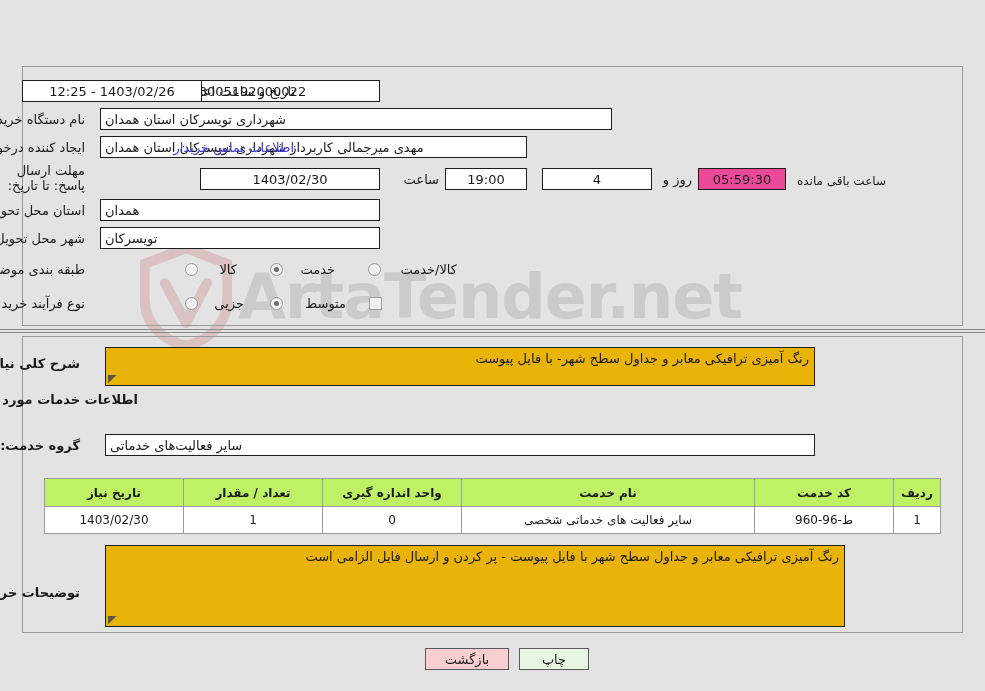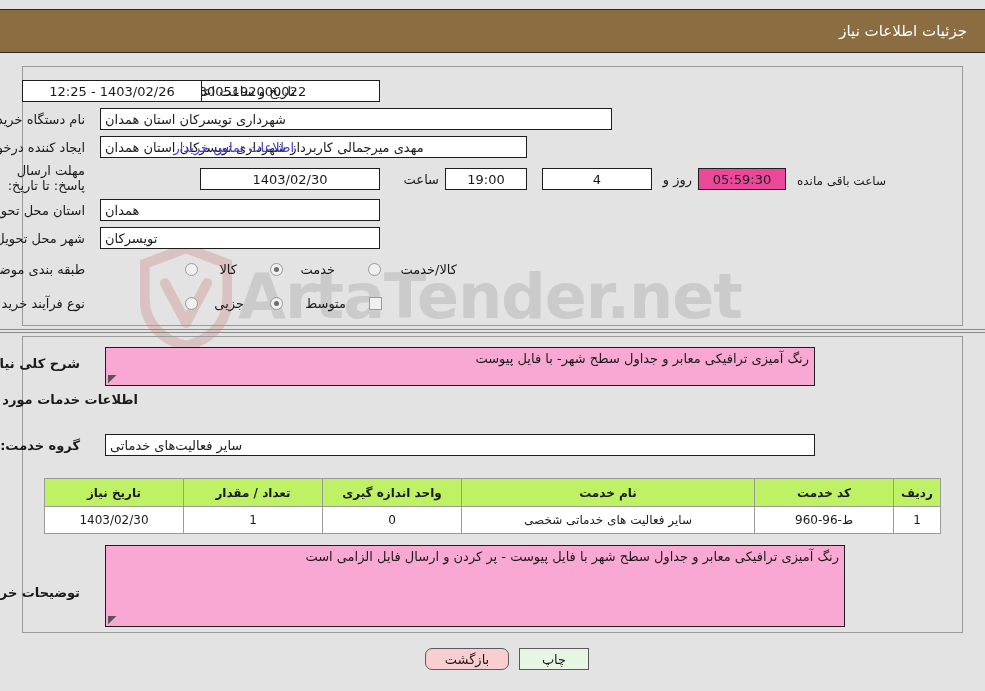--- a/index.html
+++ b/index.html
@@ -140,21 +140,21 @@
     border: 1px solid #9a9a9a;
     background: #f0f0f0;
     box-sizing: border-box;
     z-index: 7;
   }
 
   
   .ta {
     position: absolute;
     border: 1px solid #1d1d1d;
-    background: #f9a8d4;
+    background: #eab308;
     box-sizing: border-box;
     font-size: 13px;
     color: #1a1a1a;
     padding: 3px 5px;
     z-index: 7;
     text-align: right;
     overflow: hidden;
   }
   .ta .grip {
     position: absolute;
@@ -203,40 +203,37 @@
     font-size: 13px;
     color: #1a1a1a;
     display: flex;
     align-items: center;
     justify-content: center;
     cursor: pointer;
     z-index: 7;
     height: 22px;
   }
   #btn-print  { left: 519px; top: 648px; width: 70px; background: #e7f5e3; }
-  #btn-back   { left: 425px; top: 648px; width: 84px; background: #f8ced0; border-radius: 7px; }
+  #btn-back   { left: 425px; top: 648px; width: 84px; background: #f8ced0; }
 </style>
 </head>
 <body>
 
 <div id="page">
 
   <div class="watermark">
     <div class="wm-inner">
       <svg class="wm-shield" viewBox="0 0 100 112">
         <path d="M50 3 L95 20 L95 58 C95 88 72 104 50 109 C28 104 5 88 5 58 L5 20 Z" fill="none" stroke="rgba(200,120,120,0.30)" stroke-width="11"></path>
         <path d="M27 41 L50 84 L73 41" fill="none" stroke="rgba(200,120,120,0.30)" stroke-width="11" stroke-linejoin="round" stroke-linecap="round"></path>
       </svg>
       <span class="wm-text">ArtaTender.net</span>
     </div>
   </div>
 
-  <div class="title-bar">
-    <span class="t">جزئیات اطلاعات نیاز</span>
-  </div>
 
   <div class="panel" id="panel-top"></div>
   <div class="hr-sep" id="sep1"></div>
   <div class="hr-sep" id="sep2"></div>
   <div class="panel" id="panel-bottom"></div>
 
   <div class="lbl" style="right:900px; top:84px;">شماره نیاز:</div>
   <div class="box center" style="right:605px; top:80px; width:280px; height:22px;">1103005192000022</div>
   <div class="lbl" style="right:690px; top:84px;">تاریخ و ساعت اعلان عمومی:</div>
   <div class="box center" style="right:783px; top:80px; width:180px; height:22px;">1403/02/26 - 12:25</div>

